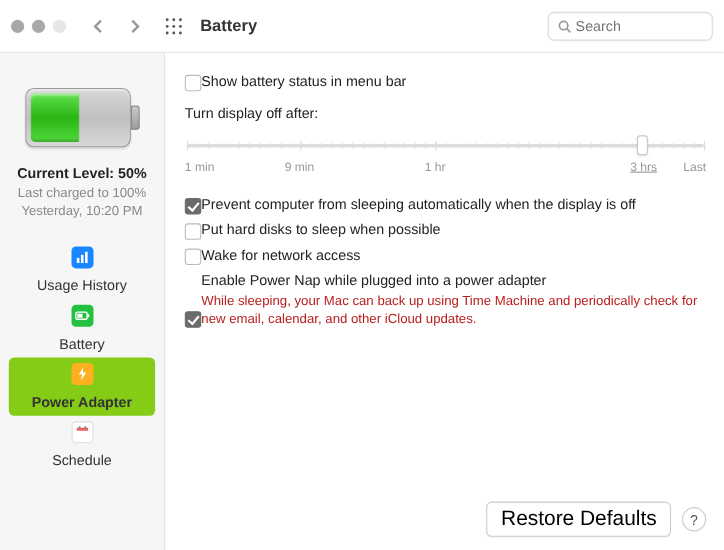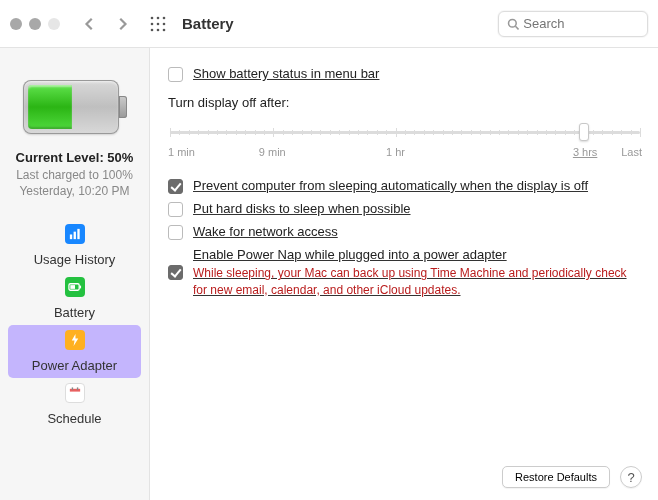--- a/index.html
+++ b/index.html
@@ -21,41 +21,41 @@
 .main { display: flex; height: calc(100% - 48px); }
 .sidebar { width: 150px; background: #f6f6f6; border-right: 1px solid #e3e3e3; padding: 14px 8px; display: flex; flex-direction: column; align-items: center; }
 .battery-illus { width: 104px; height: 54px; position: relative; margin-top: 18px; margin-bottom: 16px; }
 .batt-body { position: absolute; left: 0; top: 0; width: 96px; height: 54px; border-radius: 8px; background: linear-gradient(#d9d9d9,#bfbfbf 50%,#d9d9d9); box-shadow: inset 0 0 0 1px #999, inset 0 2px 3px rgba(255,255,255,.7), 0 1px 2px rgba(0,0,0,.15); }
 .batt-cap { position: absolute; right: 0; top: 16px; width: 8px; height: 22px; background: linear-gradient(#ccc,#999); border-radius: 0 3px 3px 0; box-shadow: inset 0 0 0 1px #888; }
 .batt-fill { position: absolute; left: 5px; top: 5px; height: 44px; width: 44px; border-radius: 4px 0 0 4px; background: linear-gradient(#5fe24c,#2bb514 50%,#4fd93c); box-shadow: inset 0 2px 2px rgba(255,255,255,.5), inset 0 -2px 2px rgba(0,0,0,.2); }
 .level-line { font-weight: 600; font-size: 13px; color: #222; margin-bottom: 2px; }
 .sub-line { font-size: 12px; color: #888; line-height: 1.35; text-align: center; }
 .menu { width: 100%; margin-top: 20px; }
 .menu-item { display: flex; align-items: center; gap: 8px; padding: 5px 8px; border-radius: 5px; cursor: pointer; font-size: 13px; color: #333; flex-direction: column; }
-.menu-item.selected { background: #c4b5fd; }
+.menu-item.selected { background: #84cc16; font-weight: bold; }
 .menu-icon { width: 20px; height: 20px; border-radius: 4px; display: flex; align-items: center; justify-content: center; flex-shrink: 0; }
 .menu-icon svg { width: 14px; height: 14px; }
 .content { flex: 1; position: relative; padding: 18px 16px 0 18px; overflow: hidden; }
-.row { display: flex; align-items: center; gap: 10px; margin-bottom: 12px; text-decoration: underline; }
+.row { display: flex; align-items: flex-end; margin-bottom: 12px; }
 .row.tight { margin-bottom: 6px; }
 .chk { width: 15px; height: 15px; border: 1px solid #bbb; border-radius: 3px; flex-shrink: 0; margin-top: 1px; cursor: pointer; position: relative; background: #fff; }
 .chk.checked { background: #6b6b6b; border-color: #6b6b6b; }
 .chk.checked::after { content: ""; position: absolute; left: 4px; top: 1px; width: 4px; height: 8px; border: solid #fff; border-width: 0 2px 2px 0; transform: rotate(40deg); }
 .lbl { font-size: 13px; color: #222; line-height: 1.3; }
 .desc { font-size: 12px; color: #b91c1c; line-height: 1.35; margin-top: 2px; }
 .section-label { font-size: 13px; color: #222; margin: 6px 0 10px 0; }
 .slider-wrap { margin: 0 0 18px 0; }
 .slider-track { position: relative; height: 24px; margin: 0 2px; }
 .track-line { position: absolute; left: 0; right: 0; top: 11px; height: 3px; background: #dcdcdc; border-radius: 2px; }
 .tick { position: absolute; top: 8px; width: 1px; height: 9px; background: #dcdcdc; }
 .thumb { position: absolute; top: 3px; width: 10px; height: 18px; background: #fff; border: 1px solid #c8c8c8; border-radius: 3px; box-shadow: 0 1px 2px rgba(0,0,0,.15); margin-left: -5px; cursor: pointer; }
 .tick-labels { display: flex; justify-content: space-between; font-size: 11px; color: #999; margin-top: 2px; padding: 0 0; }
 .tick-labels span { flex: 0 0 auto; }
 .footer { position: absolute; bottom: 12px; right: 16px; display: flex; align-items: center; gap: 10px; }
-.btn { background: #fff; border: 1px solid #ccc; border-radius: 5px; padding: 4px 12px; font-size: 11px; cursor: pointer; box-shadow: 0 1px 1px rgba(0,0,0,.05); margin-left: 35px; }
+.btn { background: #fff; border: 1px solid #ccc; border-radius: 5px; padding: 4px 12px; font-size: 19px; cursor: pointer; box-shadow: 0 1px 1px rgba(0,0,0,.05); margin-left: 35px; }
 .help { width: 22px; height: 22px; border-radius: 50%; border: 1px solid #ccc; display: flex; align-items: center; justify-content: center; font-size: 13px; color: #555; cursor: pointer; box-shadow: 0 1px 1px rgba(0,0,0,.05); }
 </style>
 </head>
 <body>
 
 <div class="toolbar">
   <div class="traffic">
     <div class="dot red"></div>
     <div class="dot yellow"></div>
     <div class="dot green"></div>

